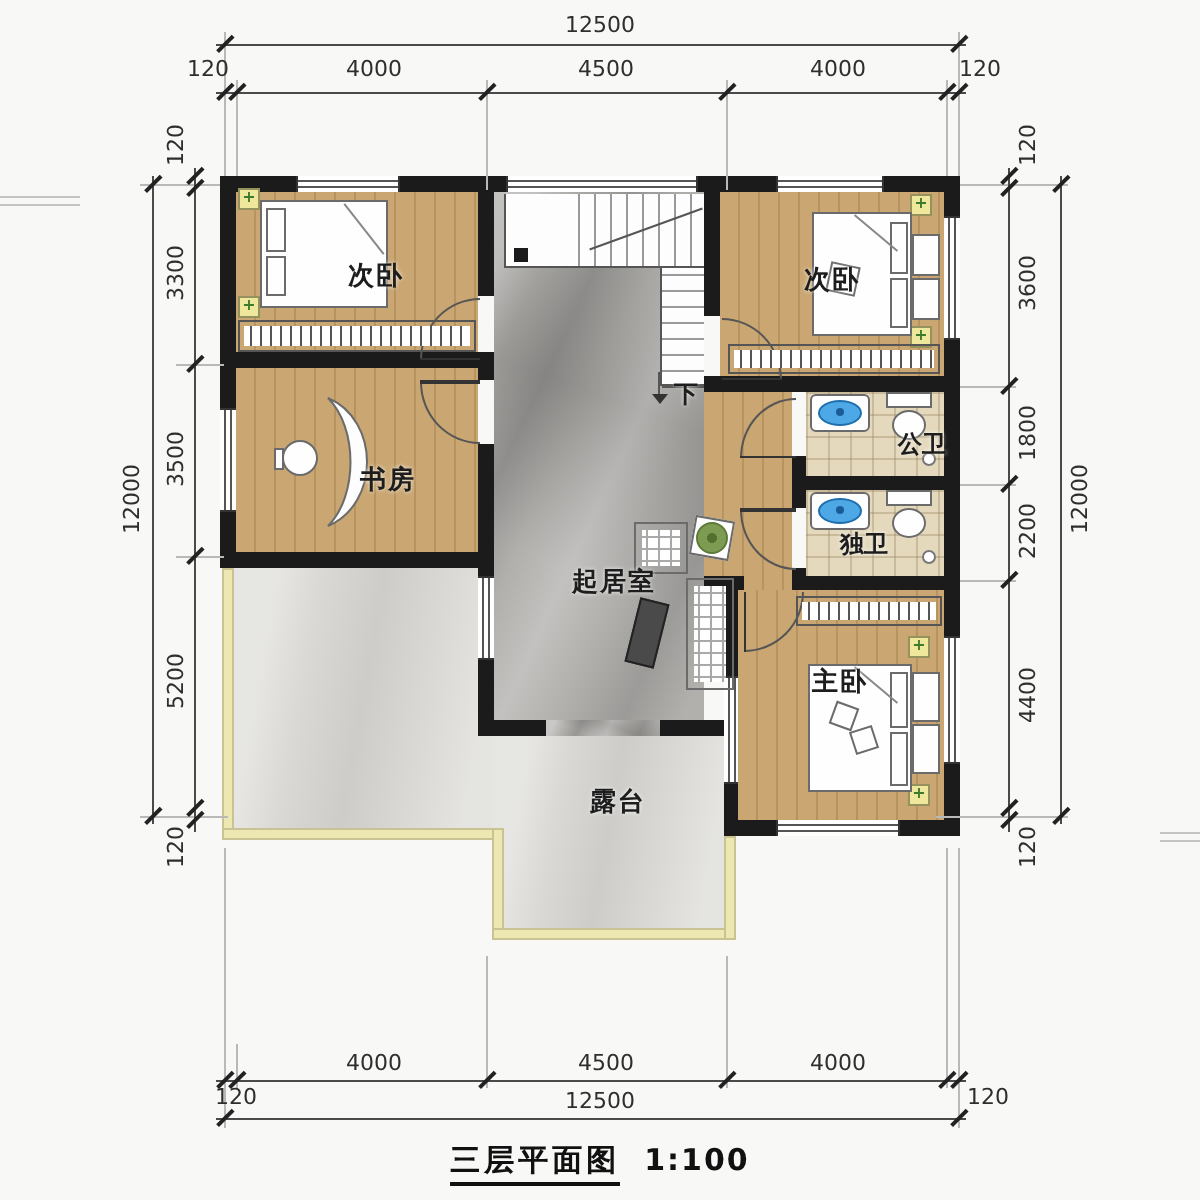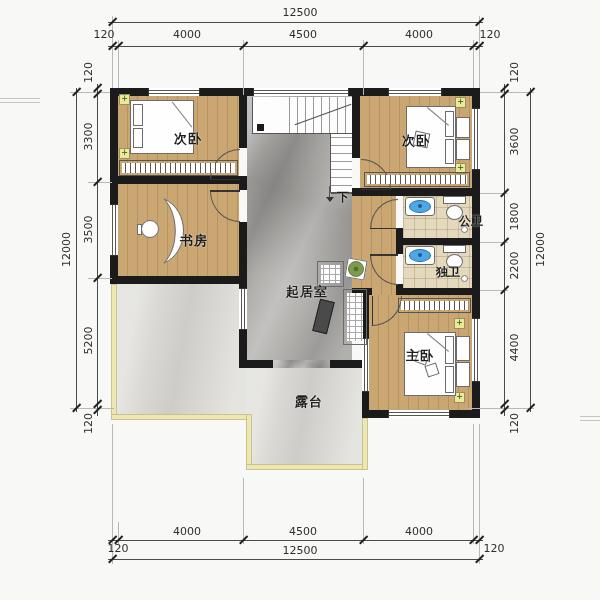--- a/index.html
+++ b/index.html
@@ -160,42 +160,42 @@
   <div class="fw" style="left:456px;top:139px;width:14px;height:21px;"></div>
   <div class="ward" style="left:364px;top:172px;width:106px;height:15px;"></div>
   <div class="rlabel" style="left:392px;top:133px;width:48px;">次卧</div>
 
   <div class="fw" style="left:405px;top:197px;width:30px;height:19px;border-radius:3px;"></div>
   <div class="basin" style="left:409px;top:200px;width:22px;height:13px;"></div>
   <div class="abs circ" style="left:418px;top:204px;width:4px;height:4px;background:#1a5c96;"></div>
   <div class="fw" style="left:443px;top:196px;width:23px;height:8px;"></div>
   <div class="fw circ" style="left:446px;top:205px;width:17px;height:15px;"></div>
   <div class="drain" style="left:461px;top:226px;"></div>
-  <div class="rlabel small" style="left:446px;top:214px;width:50px;font-family:Liberation Mono, monospace;">公卫</div>
+  <div class="rlabel small" style="left:436px;top:214px;width:50px;">公卫</div>
 
   <div class="fw" style="left:405px;top:246px;width:30px;height:19px;border-radius:3px;"></div>
   <div class="basin" style="left:409px;top:249px;width:22px;height:13px;"></div>
   <div class="abs circ" style="left:418px;top:253px;width:4px;height:4px;background:#1a5c96;"></div>
   <div class="fw" style="left:443px;top:245px;width:23px;height:8px;"></div>
   <div class="fw circ" style="left:446px;top:254px;width:17px;height:15px;"></div>
   <div class="drain" style="left:461px;top:275px;"></div>
-  <div class="rlabel small" style="left:424px;top:264px;width:48px;">独卫</div>
+  <div class="rlabel small" style="left:408px;top:264px;width:48px;">独卫</div>
 
   <div class="ward" style="left:398px;top:298px;width:73px;height:15px;"></div>
   <div class="lamp" style="left:454px;top:318px;"></div>
   <div class="lamp" style="left:454px;top:392px;"></div>
   <div class="fw" style="left:456px;top:336px;width:14px;height:25px;"></div>
   <div class="fw" style="left:456px;top:362px;width:14px;height:25px;"></div>
   <div class="fw" style="left:404px;top:332px;width:52px;height:64px;"></div>
   <div class="fw" style="left:445px;top:336px;width:9px;height:28px;"></div>
   <div class="fw" style="left:445px;top:366px;width:9px;height:27px;"></div>
   <div class="leaf" style="left:424px;top:342px;width:28px;height:1px;transform:rotate(40deg);background:#888;"></div>
   <div class="fw" style="left:416px;top:352px;width:12px;height:12px;transform:rotate(20deg);"></div>
   <div class="fw" style="left:426px;top:364px;width:12px;height:12px;transform:rotate(-18deg);"></div>
-  <div class="rlabel" style="left:396px;top:349px;width:48px;font-family:Liberation Mono, monospace;">主卧</div>
+  <div class="rlabel" style="left:396px;top:334px;width:48px;">主卧</div>
 
   <div class="fw grid" style="left:317px;top:261px;width:27px;height:26px;"></div>
   <div class="fw" style="left:346px;top:259px;width:20px;height:20px;transform:rotate(10deg);"></div>
   <div class="abs circ" style="left:348px;top:261px;width:16px;height:16px;background:radial-gradient(circle at 50% 50%, #55702f 0 25%, #7e9b52 26% 100%);border:1px solid #5d7a3a;box-sizing:border-box;"></div>
   <div class="fw grid" style="left:343px;top:289px;width:24px;height:56px;"></div>
   <div class="abs" style="left:316px;top:300px;width:15px;height:33px;background:#4a4a4a;border:1px solid #222;transform:rotate(14deg);box-sizing:border-box;"></div>
   <div class="rlabel" style="left:278px;top:284px;width:58px;">起居室</div>
 
   <div class="rlabel" style="left:280px;top:394px;width:58px;">露台</div>
 
@@ -288,14 +288,17 @@
   <div class="dl" style="left:529.5px;top:88px;width:1px;height:324px;"></div>
   <div class="tk" style="left:525px;top:91px;"></div>
   <div class="tk" style="left:525px;top:407px;"></div>
   <div class="dlab vlab" style="left:520px;top:243px;width:40px;">12000</div>
 
   <div class="edge" style="left:0;top:98px;width:40px;height:1px;"></div>
   <div class="edge" style="left:0;top:102px;width:40px;height:1px;"></div>
   <div class="edge" style="left:580px;top:416px;width:20px;height:1px;"></div>
   <div class="edge" style="left:580px;top:420px;width:20px;height:1px;"></div>
 
+  <div class="ptitle">
+    <span class="u">三层平面图</span><span class="sc">1:100</span>
+  </div>
 
 </div>
 
 </body></html>

